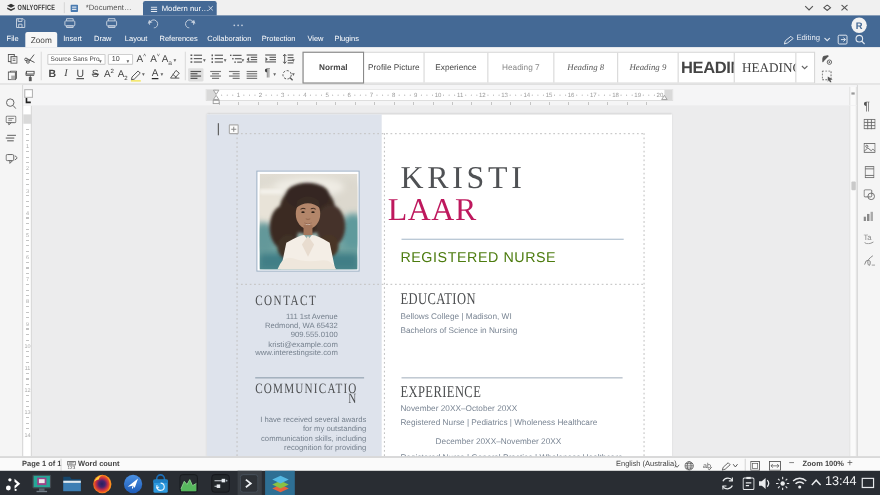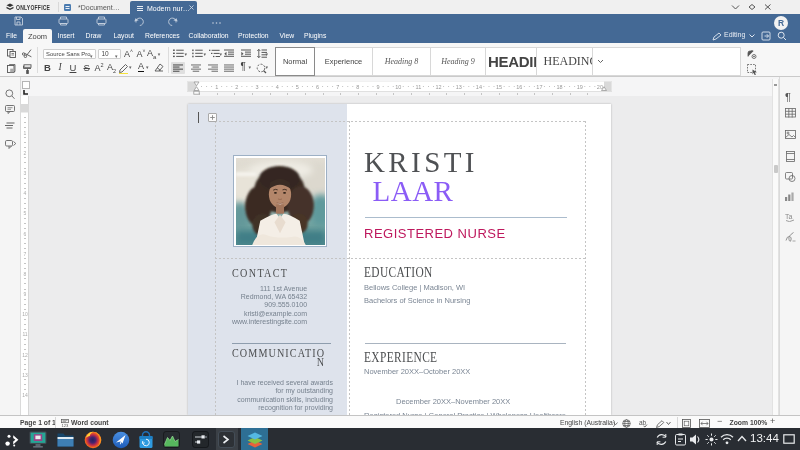--- a/index.html
+++ b/index.html
@@ -263,22 +263,24 @@
     </svg>
   <div class="abs" style="left:240.5px;top:18px;font-size:10px;color:#444;">¶</div>
   <div class="abs" style="left:248.5px;top:21px;font-size:5px;color:#666;">▾</div>
   <svg class="abs" style="left:256px;top:19.5px" width="11" height="11" viewBox="0 0 11 11" fill="none" stroke="#555" stroke-width="0.9">
       <circle cx="5" cy="5" r="3.8" stroke-dasharray="2 1.4"></circle>
       <path d="M7.5 7.5L10 10" stroke-width="1.2"></path>
     </svg>
   <div class="abs" style="left:265.5px;top:21px;font-size:5px;color:#666;">▾</div>
 
   <div class="abs" id="gallery">
-    <div class="gcell" style="width:40px;border:1px solid #8a8a8a;height:29px;margin:-1px 0 0 -1px;">Normal</div>
+    <div class="gcell" style="width:56px;border:1px solid #8a8a8a;height:29px;margin:-1px 0 0 -1px;font-weight:bold;">Normal</div>
+    <div class="gcell" style="width:55px;">Profile Picture</div>
     <div class="gcell" style="width:58px;">Experience</div>
+    <div class="gcell" style="width:60px;color:#888;">Heading 7</div>
     <div class="gcell serif" style="width:58px;font-style:italic;color:#555;font-size:8px;text-align:center;">Heading 8</div>
     <div class="gcell serif" style="width:55px;font-style:italic;color:#555;font-size:8px;">Heading 9</div>
     <div class="gcell" style="width:50.5px;font-size:15px;font-weight:bold;justify-content:flex-start;padding-left:2px;letter-spacing:-0.3px;">HEADING</div>
     <div class="gcell serif" style="width:56.5px;font-size:12px;justify-content:flex-start;padding-left:7px;">HEADING</div>
     <div class="gcell" style="width:15px;border-right:none;color:#666;">
         <svg width="7" height="5" viewBox="0 0 7 5">
           <path d="M1 1L3.5 3.5 6 1" fill="none" stroke="#666" stroke-width="1"></path>
         </svg>
       </div>
   </div>
@@ -543,29 +545,30 @@
         <path d="M40.3 44.2q3.2 2.2 6.4 0q-3 3.4-6.4 0z" fill="#f6f0ea"></path>
         <path d="M40.3 44.2q3.2 2.2 6.4 0" stroke="#7a4a38" stroke-width="0.5" fill="none"></path>
 
         <path d="M24 62q12-7 16-7l3.5 4.5 3.5-4.5q5 0 16 7l5 24H19z" fill="#f4eee6"></path>
         <path d="M43.5 56l-5.5 7.5 5.5 11 5.5-11z" fill="#e8dccf"></path>
         <path d="M16 86q5-13 14-10 10 4 25 2 9-2 14 8z" fill="#efe7dc"></path>
       </svg>
     </div>
 
     <div class="abs serif" style="left:176.5px;top:44.2px;font-size:29px;line-height:29px;color:#4f5154;letter-spacing:3.4px;">KRISTI</div>
-    <div class="abs serif" style="left:185px;top:73.4px;font-size:29px;line-height:29px;color:#8b5cf6;letter-spacing:0.5px;">LAAR</div>
+    <div class="abs serif" style="left:165px;top:73.4px;font-size:29px;line-height:29px;color:#be185d;letter-spacing:0.5px;">LAAR</div>
     <div class="abs" style="left:177px;top:113px;width:202px;height:1px;background:#abbccd;"></div>
-    <div class="abs" style="left:176.5px;top:122px;font-size:13px;color:#be185d;letter-spacing:0.5px;">REGISTERED NURSE</div>
+    <div class="abs" style="left:176.5px;top:122px;font-size:13px;color:#4d7c0f;letter-spacing:0.5px;">REGISTERED NURSE</div>
     <div class="hsec" style="left:176.5px;top:160px;font-size:15px;letter-spacing:0.5px;transform:scaleX(0.76);transform-origin:0 0;">EDUCATION</div>
     <div class="rtxt" style="left:176.5px;top:179px;">Bellows College | Madison, WI</div>
     <div class="rtxt" style="left:176.5px;top:191.5px;">Bachelors of Science in Nursing</div>
     <div class="abs" style="left:177px;top:238.5px;width:201px;height:1px;background:#a9b4c0;"></div>
     <div class="hsec" style="left:176.5px;top:245px;font-size:15px;letter-spacing:0.5px;transform:scaleX(0.76);transform-origin:0 0;">EXPERIENCE</div>
     <div class="rtxt" style="left:176.5px;top:262.5px;">November 20XX–October 20XX</div>
+    <div class="rtxt" style="left:176.5px;top:274.5px;">Registered Nurse | Pediatrics | Wholeness Healthcare</div>
     <div class="rtxt" style="left:176.5px;top:293px;padding-left:32px;">December 20XX–November 20XX</div>
     <div class="rtxt" style="left:176.5px;top:307px;">Registered Nurse | General Practice | Wholeness Healthcare</div>
 
     <div class="hsec" style="left:44.5px;top:161.1px;font-size:13px;letter-spacing:1.7px;transform:scaleX(0.78);transform-origin:0 0;">CONTACT</div>
     <div class="smalltxt" style="left:44.5px;top:180.8px;">111 1st Avenue<br>Redmond, WA 65432<br>909.555.0100<br>kristi@example.com<br>www.interestingsite.com</div>
     <div class="abs" style="left:44.5px;top:238.5px;width:99px;height:1px;background:#8e9dad;"></div>
     <div class="hsec" style="left:44.5px;top:243.8px;font-size:13px;letter-spacing:1.4px;line-height:9.4px;transform:scaleX(0.78);transform-origin:0 0;">COMMUNICATIO<br>N</div>
     <div class="smalltxt" style="left:44.5px;top:275.2px;width:101px;">I have received several awards for my outstanding communication skills, including recognition for providing</div>
   </div>
   <div class="abs" style="left:751px;top:0;width:7px;height:319px;background:#fafafa;border-left:1px solid #e2e2e2;border-right:1px solid #e2e2e2;"></div>

